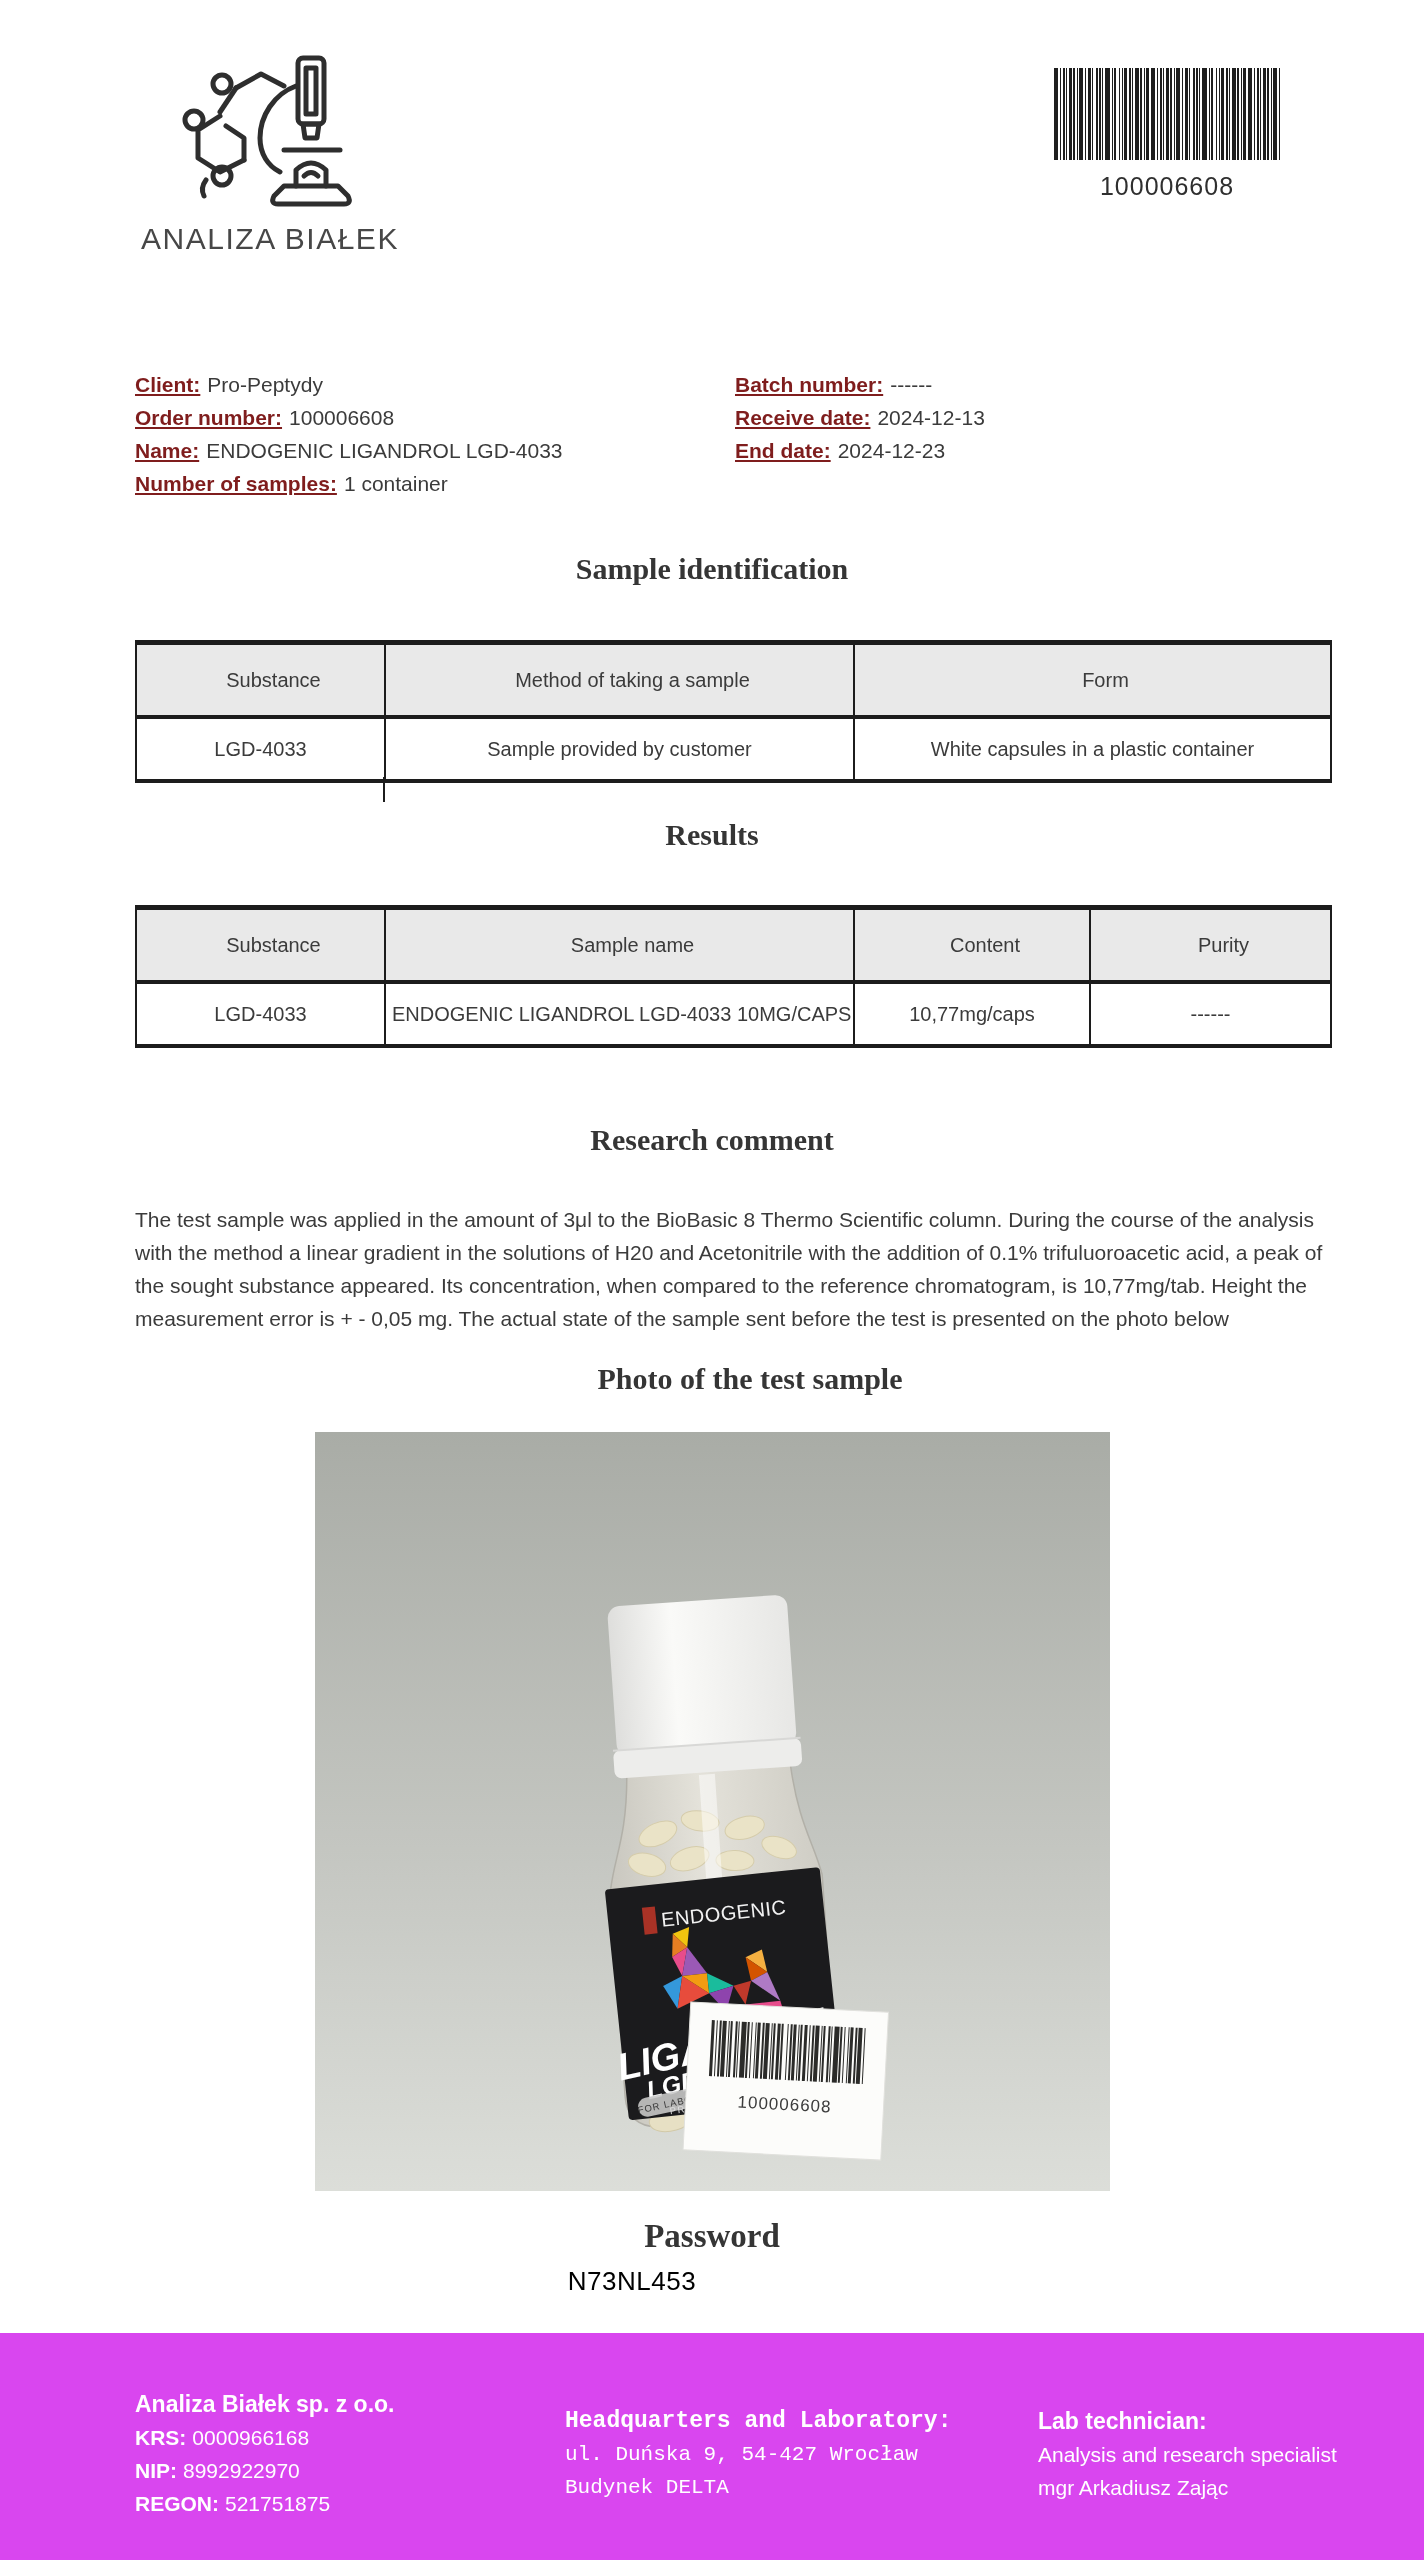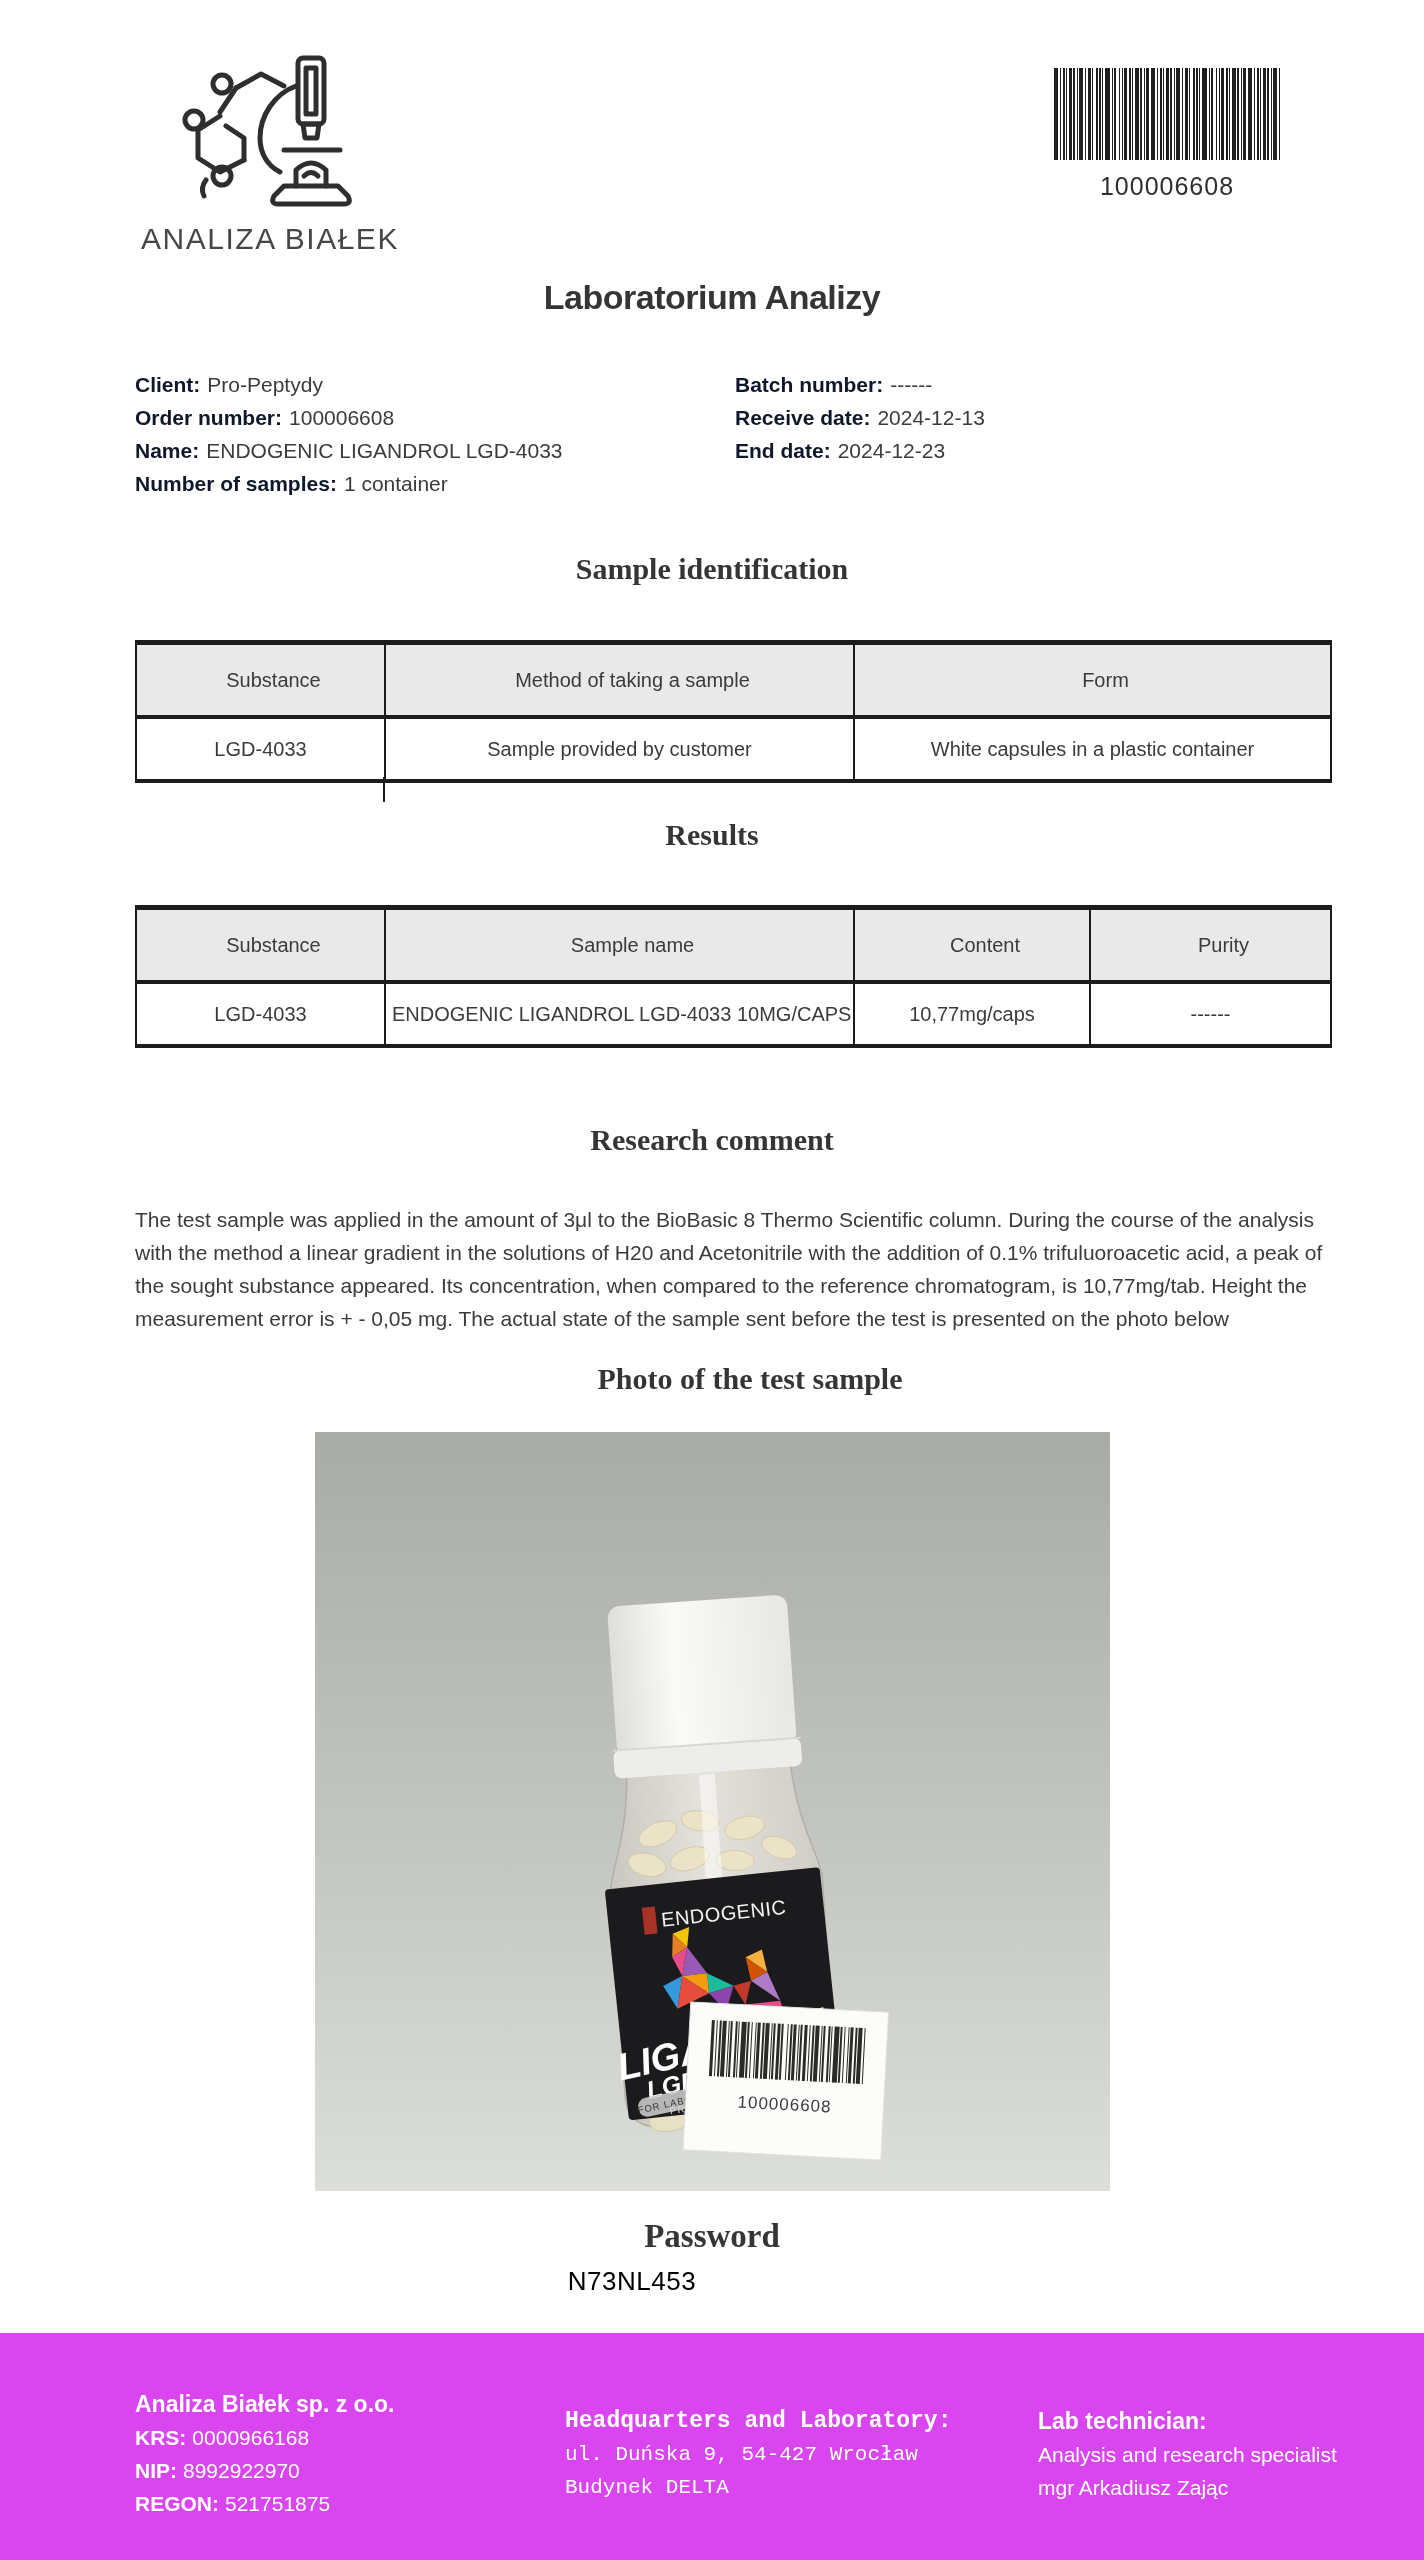--- a/index.html
+++ b/index.html
@@ -12,21 +12,21 @@
   #barcode-box{position:absolute;left:1048px;top:68px;width:238px;text-align:center;}
   #barcode-num{margin-top:8px;font-size:25px;color:#2f2f2f;letter-spacing:1px;}
 
   h1.doc-title{position:absolute;left:0;top:278px;width:1424px;margin:0;text-align:center;
     font-size:34px;font-weight:bold;color:#353535;letter-spacing:-0.5px;}
 
   
   .info-col{position:absolute;top:368px;font-size:21px;line-height:33px;color:#3b3b3b;}
   #info-left{left:135px;width:560px;}
   #info-right{left:735px;width:560px;}
-  .info-row .lbl{font-weight:bold;color:#0f172a;margin-right:7px;}
+  .info-row .lbl{font-weight:bold;color:#7f1d1d;margin-right:7px;text-decoration:underline;}
 
   .section-title{position:absolute;left:0;width:1424px;margin:0;text-align:center;
     font-size:30px;font-weight:bold;color:#353535;font-family:Liberation Serif, serif;}
 
   
   table.doc{position:absolute;left:135px;border-collapse:collapse;table-layout:fixed;
     font-size:20px;color:#3b3b3b;background:#fff;}
   table.doc th,table.doc td{border:2px solid #1c1c1c;text-align:center;font-weight:normal;
     padding:0 6px;overflow:hidden;white-space:nowrap;}
   table.doc th{background:#e9e9e9;height:70px;border-bottom:4px solid #1c1c1c;padding-left:32px;}
@@ -89,21 +89,20 @@
     <div id="logo-text">ANALIZA BIAŁEK</div>
   </div>
 
   <div id="barcode-box">
     <svg width="238" height="92" viewBox="0 0 238 92">
       <line x1="6" y1="46" x2="232" y2="46" stroke="#1f1f1f" stroke-width="92" stroke-dasharray="4 2 1 2 2 1 1 2 3 1 2 2 1 1 4 2 1 2 3 1 1 3 2 1 2 1 1 2 5 2 1 1 2 3 1 2 1 1 3 2 2 1 1 2 4 1 2 2 1 1 3 2"></line>
     </svg>
     <div id="barcode-num">100006608</div>
   </div>
 
-  <h1 class="doc-title">Laboratorium Analizy</h1>
 
   <div id="info-left" class="info-col">
     <div class="info-row"><span class="lbl">Client:</span><span class="val">Pro-Peptydy</span></div>
     <div class="info-row"><span class="lbl">Order number:</span><span class="val">100006608</span></div>
     <div class="info-row"><span class="lbl">Name:</span><span class="val">ENDOGENIC LIGANDROL LGD-4033</span></div>
     <div class="info-row"><span class="lbl">Number of samples:</span><span class="val">1 container</span></div>
   </div>
   <div id="info-right" class="info-col">
     <div class="info-row"><span class="lbl">Batch number:</span><span class="val">------</span></div>
     <div class="info-row"><span class="lbl">Receive date:</span><span class="val">2024-12-13</span></div>

